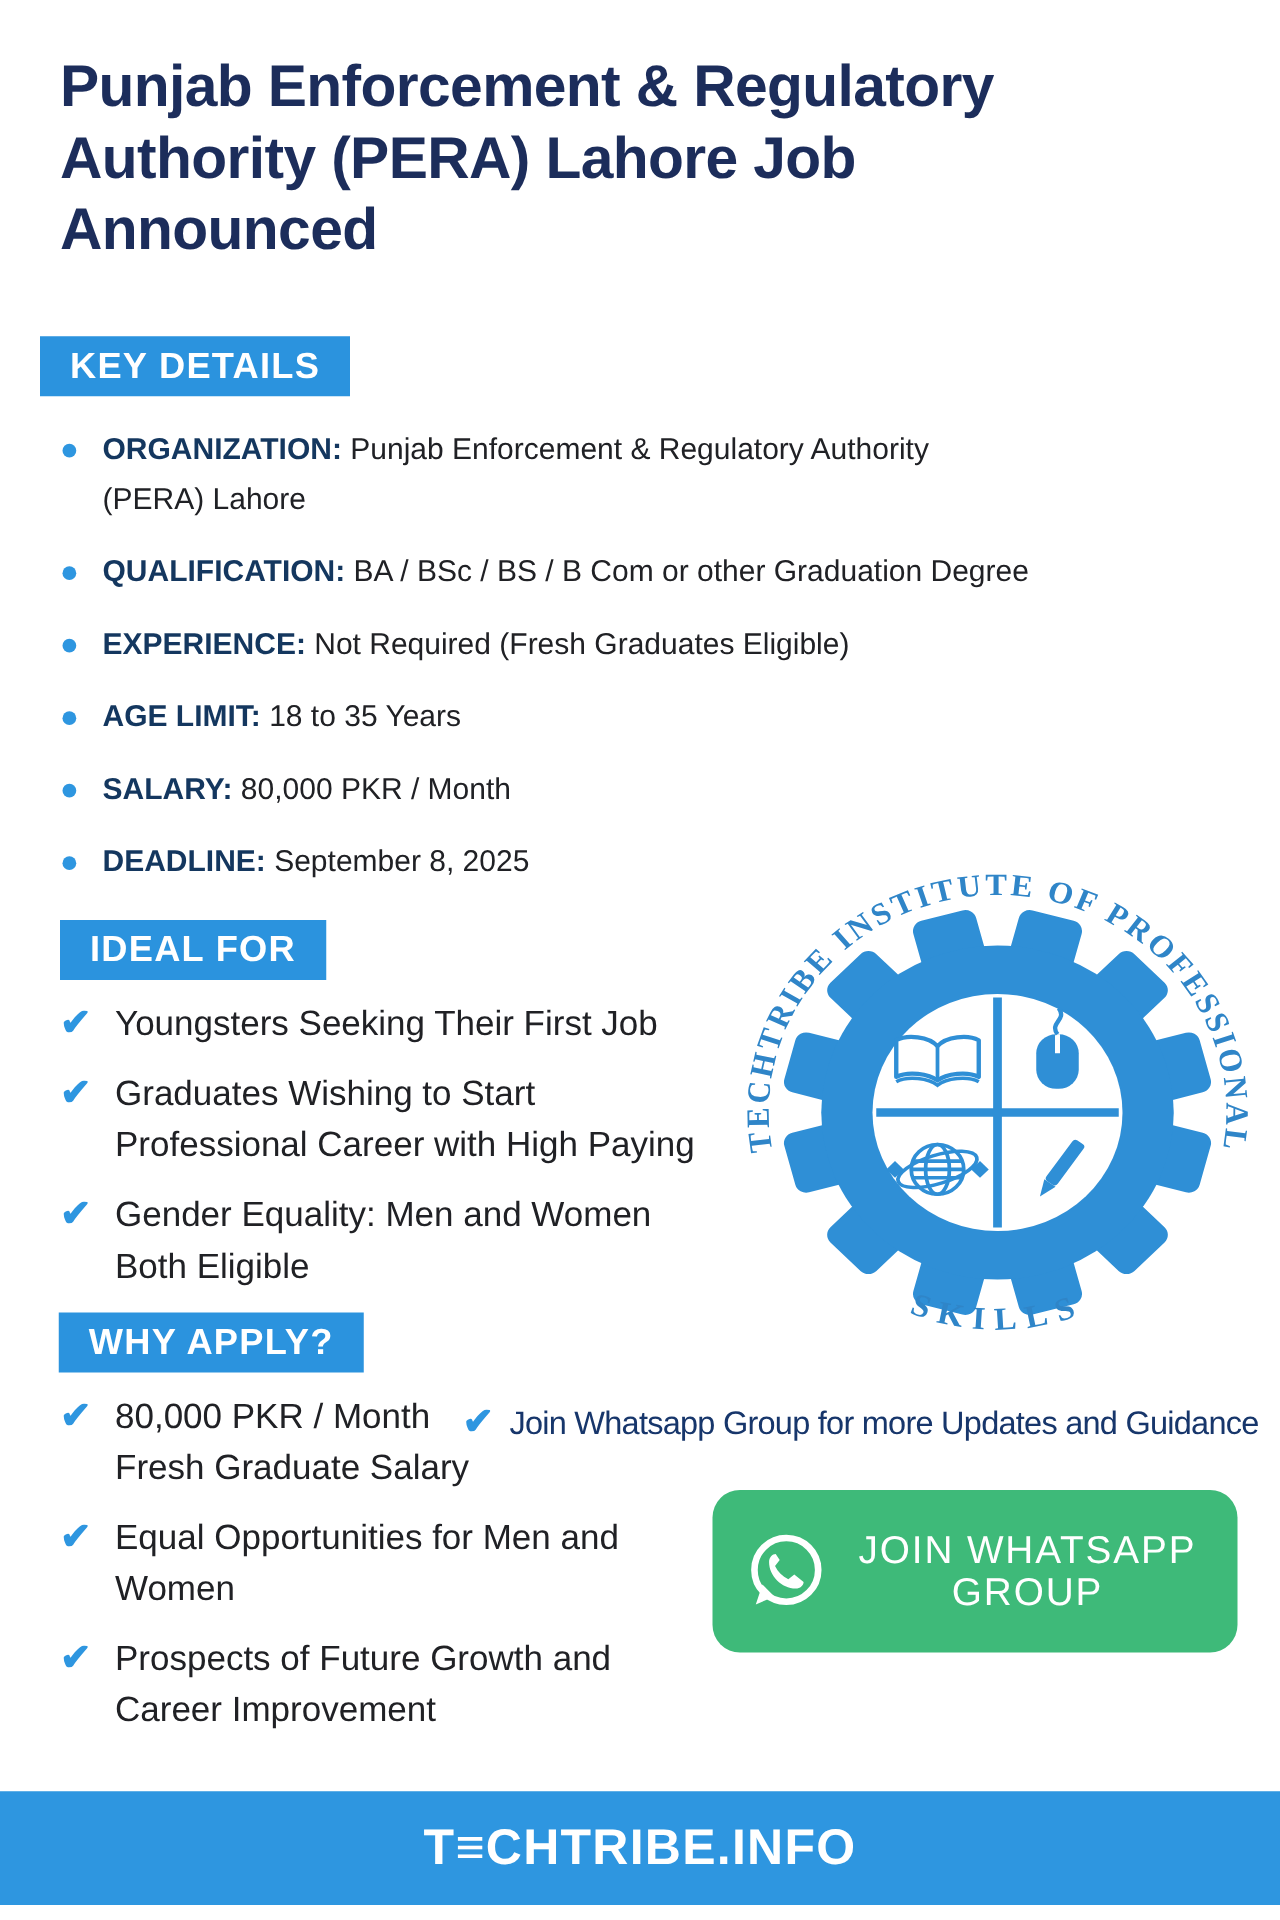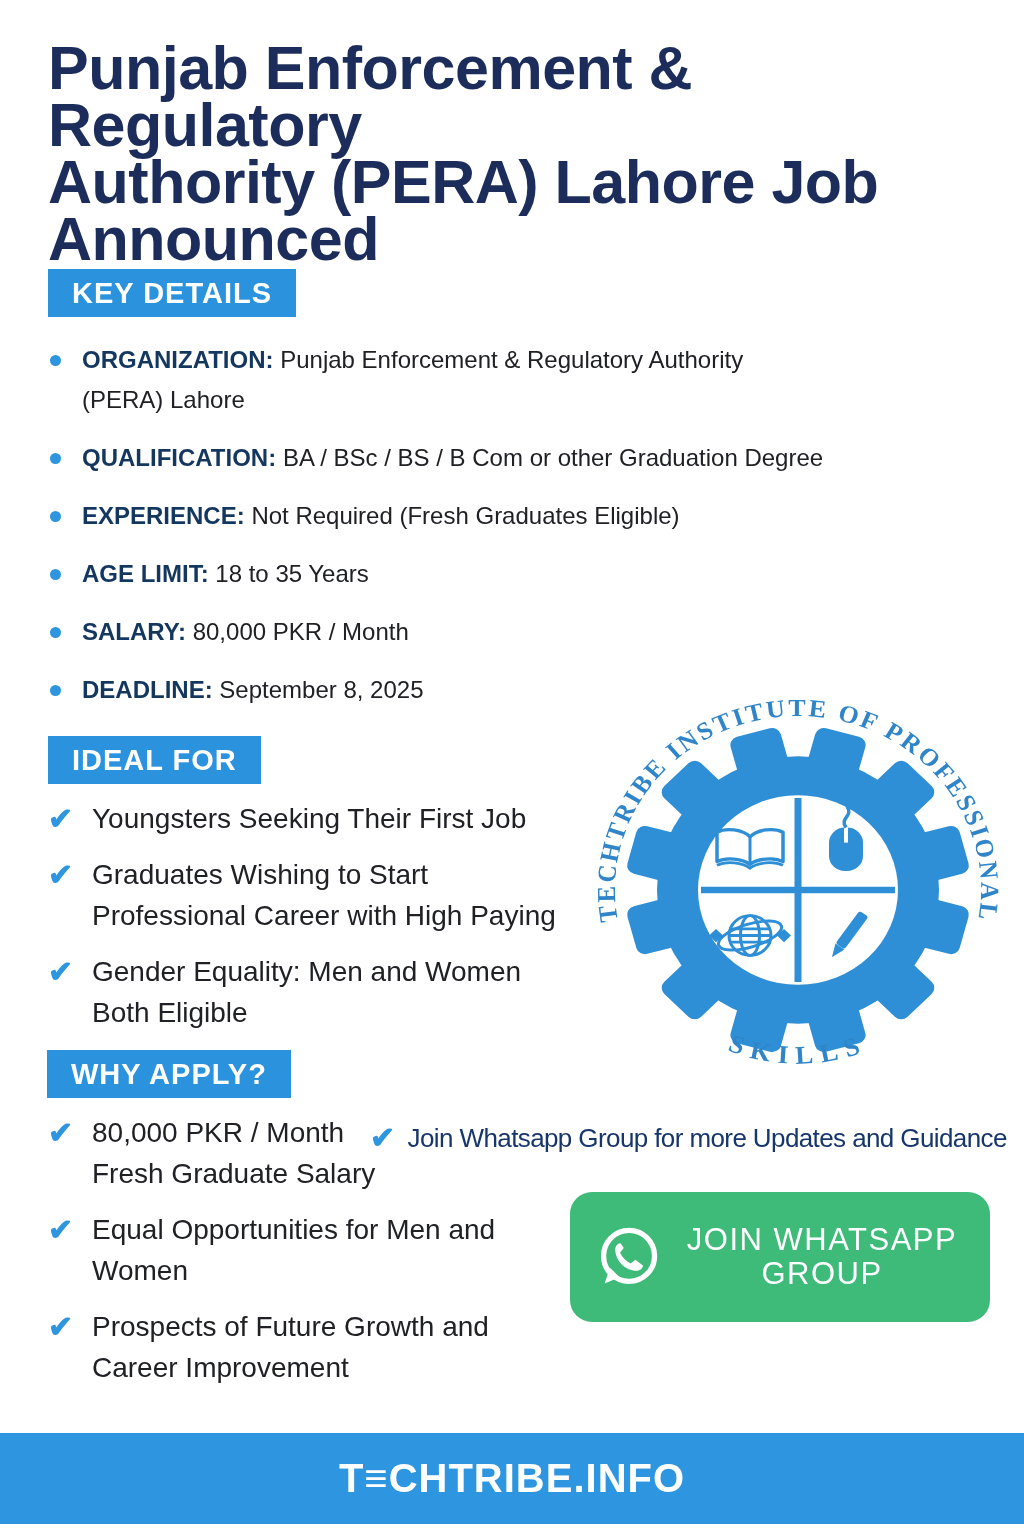--- a/index.html
+++ b/index.html
@@ -1,23 +1,23 @@
 <!DOCTYPE html>
 <html><head>
 <meta charset="utf-8">
 <style>
   html,body{margin:0;padding:0;background:#fff;}
   .page{position:relative;width:1024px;height:1536px;background:#ffffff;overflow:hidden;
         font-family:"Liberation Sans",sans-serif;}
   .title{position:absolute;left:48px;top:40px;width:920px;margin:0;
-         font-size:61px;line-height:57px;font-weight:bold;letter-spacing:-0.5px;
+         font-size:47px;line-height:57px;font-weight:bold;letter-spacing:-0.5px;
          color:#1c2d5b;white-space:pre-line;}
   .badge{position:absolute;background:#2b93de;color:#ffffff;font-weight:bold;
          font-size:29px;line-height:34px;padding:7px 24px;letter-spacing:1px;}
-  .badge-key{left:48px;top:269px;}
+  .badge-key{left:32px;top:269px;}
   .badge-ideal{left:48px;top:736px;}
   .badge-why{left:47px;top:1050px;}
   ul{list-style:none;margin:0;padding:0;}
   .key-list{position:absolute;left:48px;top:340px;width:960px;}
   .key-list li{position:relative;padding-left:34px;margin-bottom:18px;
                font-size:24px;line-height:40px;color:#202125;}
   .dot{position:absolute;left:2px;top:15px;width:11px;height:11px;border-radius:50%;
        background:#2e96e0;}
   .lbl{font-weight:bold;color:#14375f;}
   .itm-text{white-space:pre-line;}

